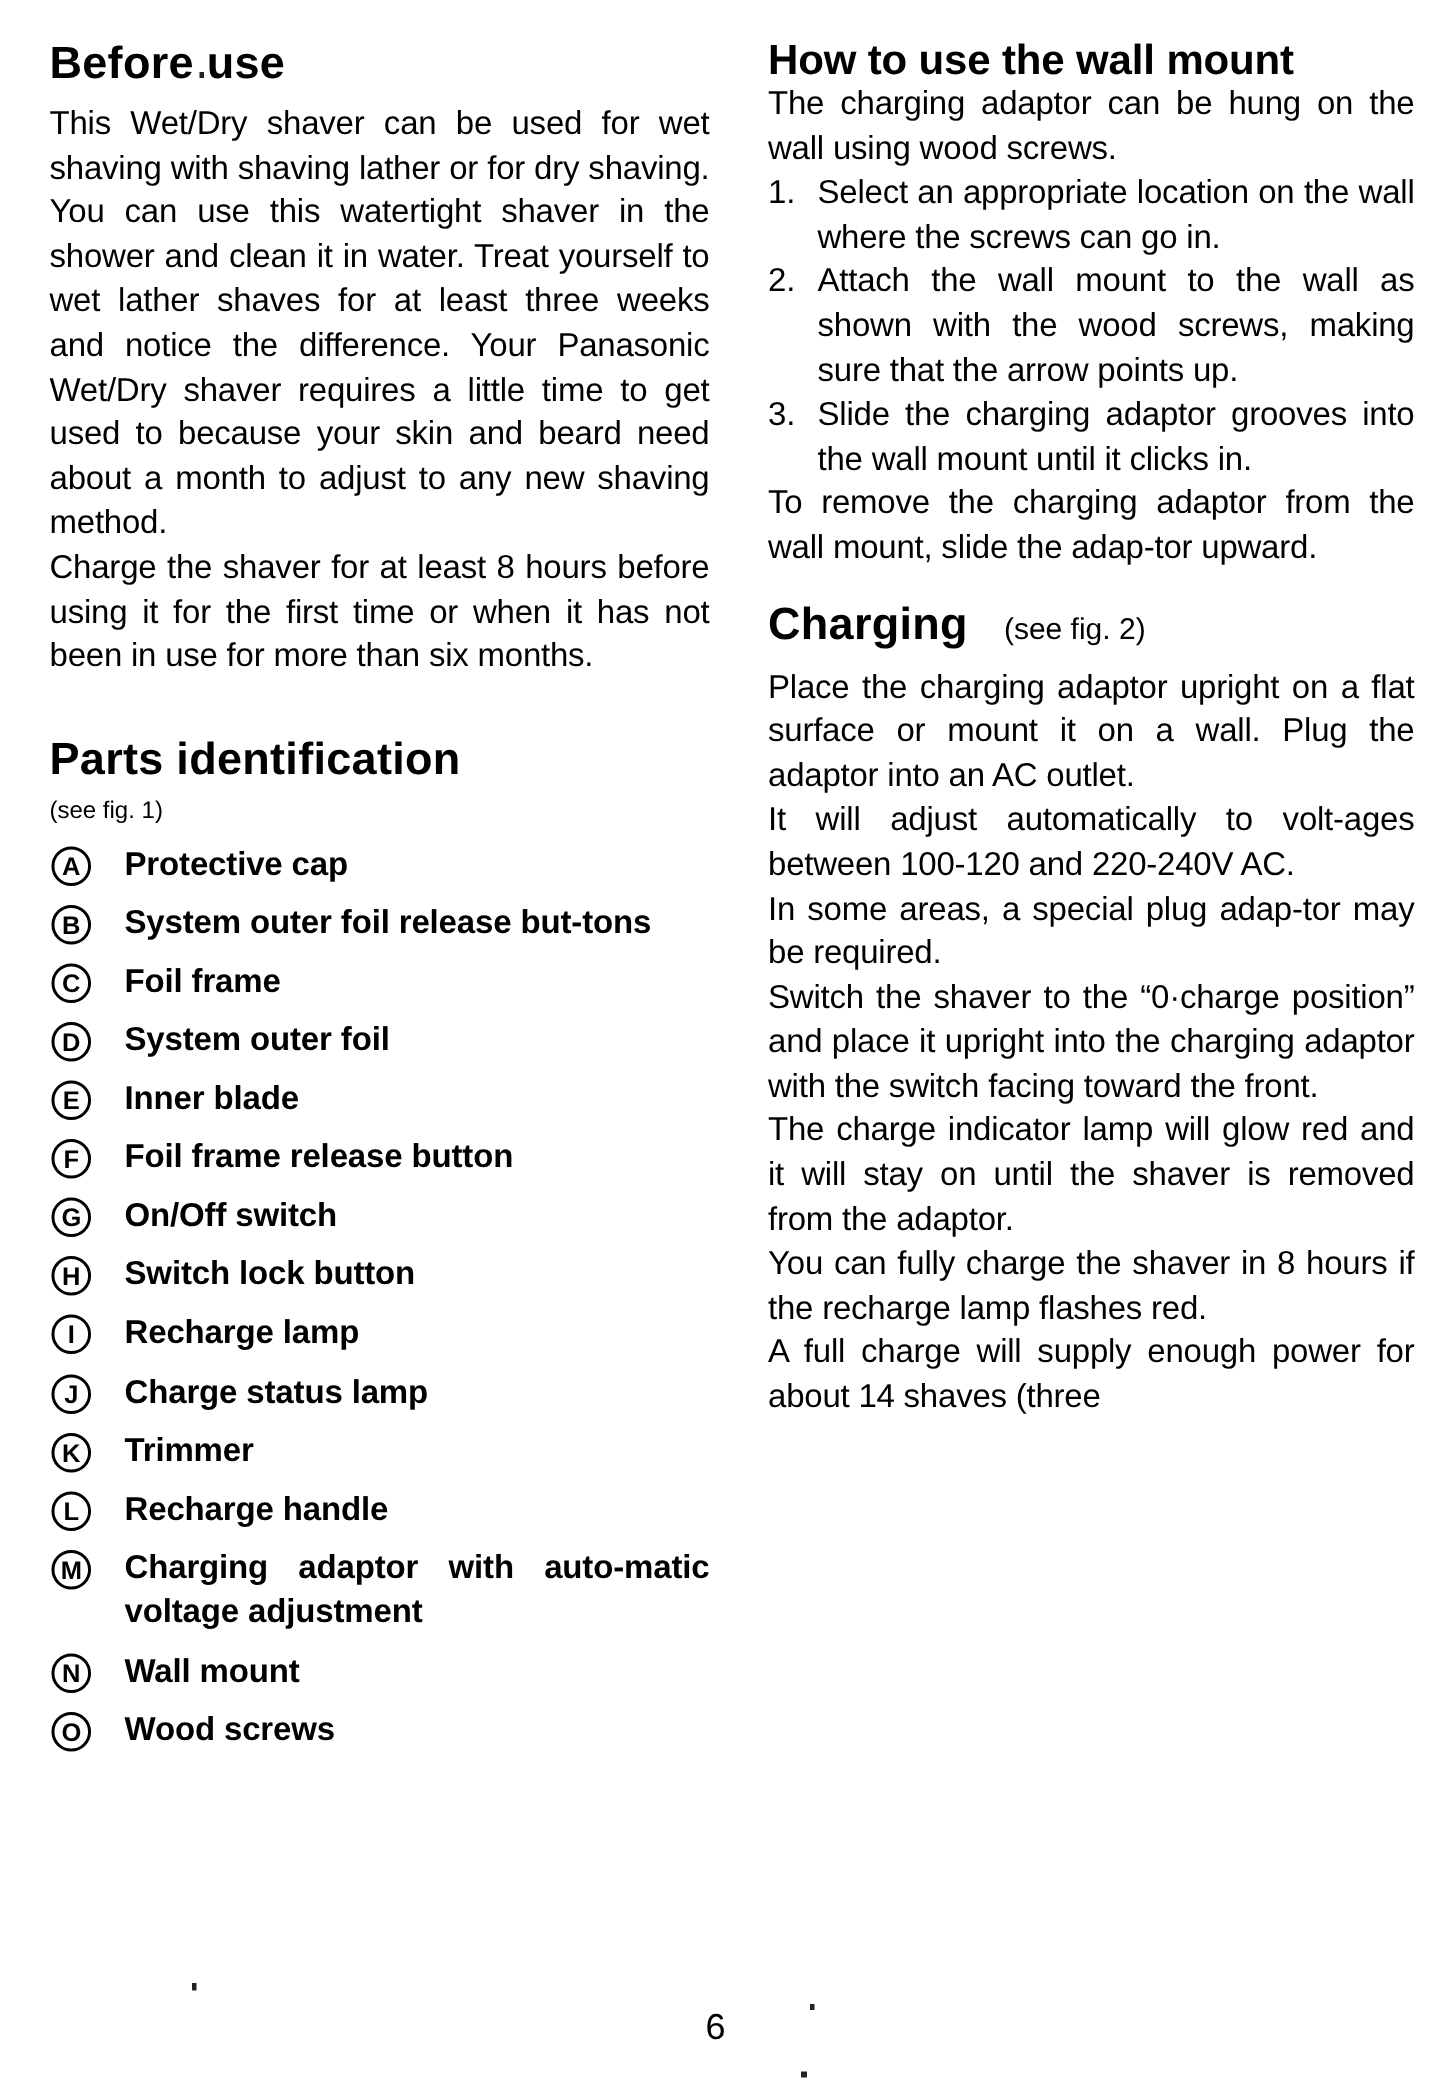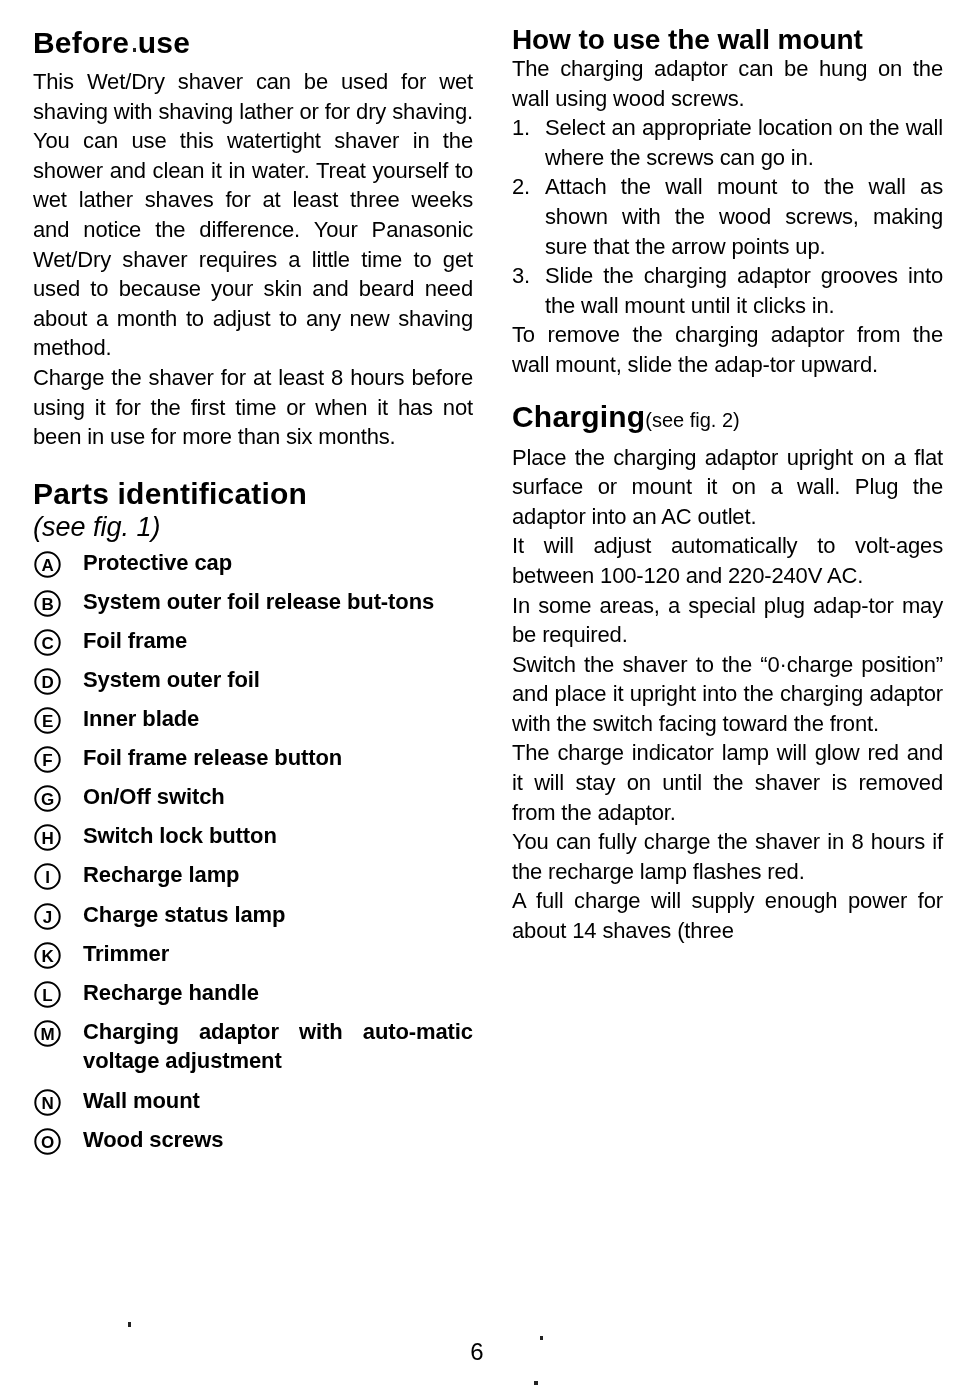--- a/index.html
+++ b/index.html
@@ -43,40 +43,40 @@
     font-size: 28px;
     font-weight: bold;
     line-height: 27px;
     letter-spacing: -0.1px;
     margin: 0 0 1px 0;
   }
   .h-note {
     font-size: 20px;
     font-weight: normal;
     letter-spacing: 0;
+    margin-left: 24px;
   }
 
   
   p.body {
     font-size: 22px;
     line-height: 29.6px;
     margin: 0;
     text-align: justify;
     text-justify: inter-word;
     letter-spacing: -0.15px;
     -webkit-hyphens: none;
     hyphens: none;
   }
   p.body + p.body { margin-top: 0; }
 
   .subhead-note {
-    font-size: 27px;
+    font-size: 16px;
     line-height: 29px;
     margin: 0 0 6px 0;
-    font-style: italic;
   }
 
   
   ol.numlist {
     list-style: none;
     margin: 0;
     padding: 0;
   }
   ol.numlist > li {
     position: relative;
@@ -160,21 +160,21 @@
 <div class="page">
 
   <div class="column col-left">
 
     <h1 class="h-major">Before use</h1>
 
     <p class="body">This Wet/Dry shaver can be used for wet shaving with shaving lather or for dry shaving. You can use this watertight shaver in the shower and clean it in water. Treat yourself to wet lather shaves for at least three weeks and notice the difference. Your Panasonic Wet/Dry shaver requires a little time to get used to because your skin and beard need about a month to adjust to any new shaving method.</p>
 
     <p class="body">Charge the shaver for at least 8 hours before using it for the first time or when it has not been in use for more than six months.</p>
 
-    <h1 class="h-major tight" style="margin-top:25px;">Parts identification</h1>
+    <h1 class="h-major tight" style="margin-top:38px;">Parts identification</h1>
 
     <p class="subhead-note">(see fig. 1)</p>
 
     <ul class="parts">
 
       <li>
         <span class="marker">
           <svg viewBox="0 0 29 29" aria-hidden="true">
             <circle cx="14.5" cy="14.5" r="12.2" fill="none" stroke="#000" stroke-width="2"></circle>
             <text x="14.5" y="20.5" text-anchor="middle">A</text>

